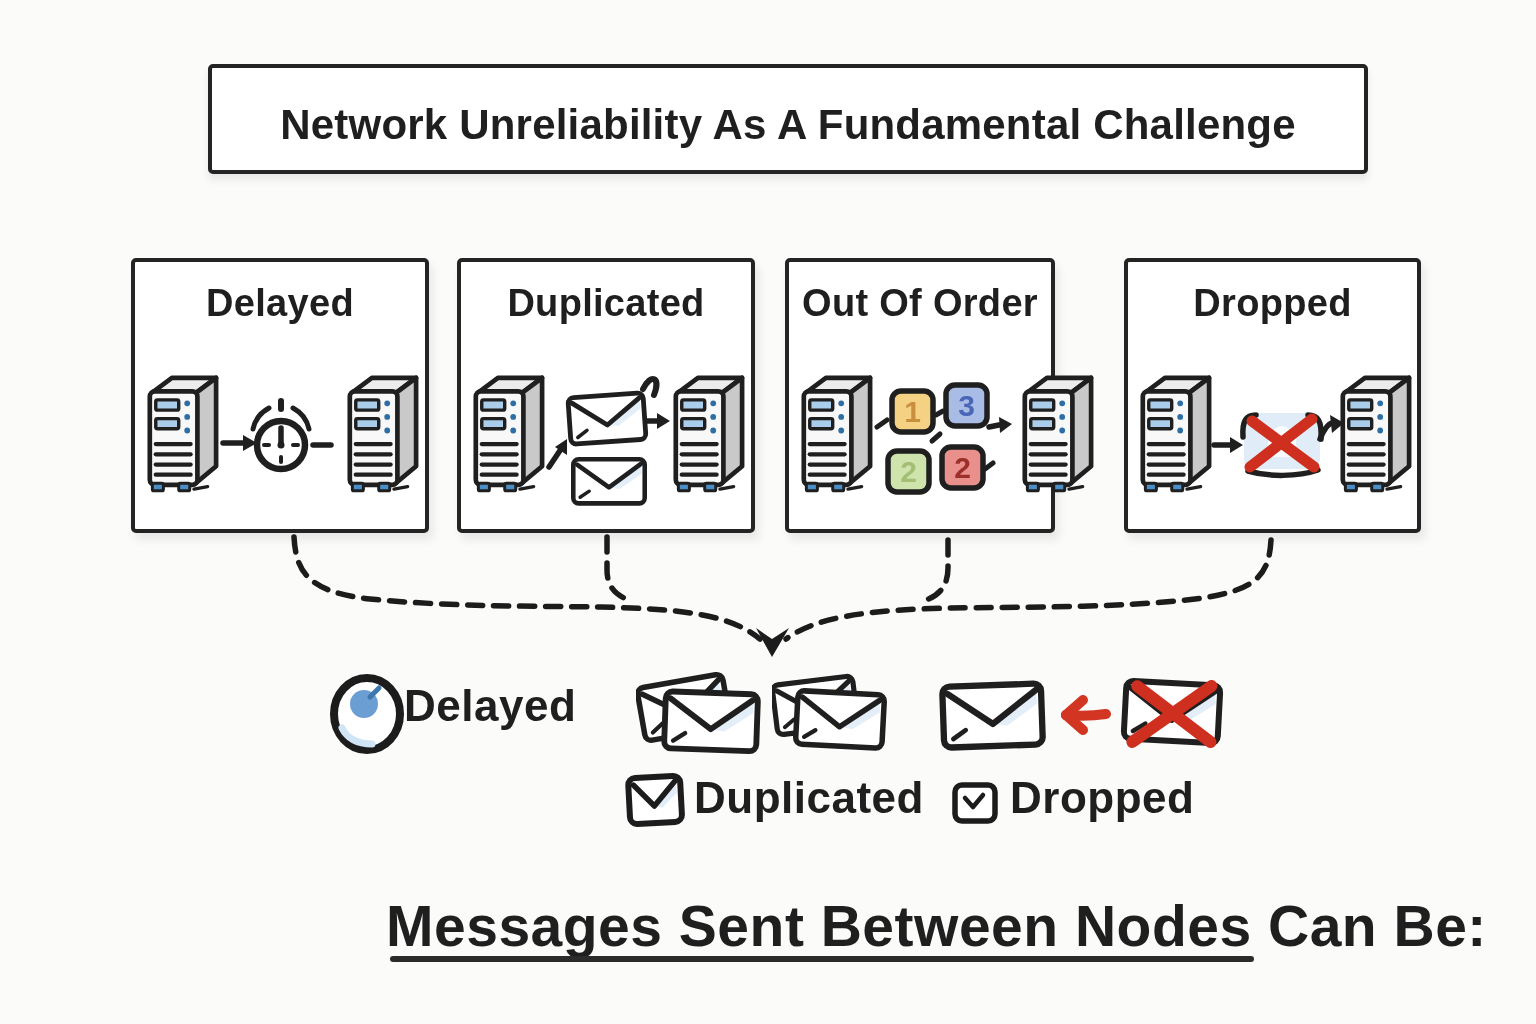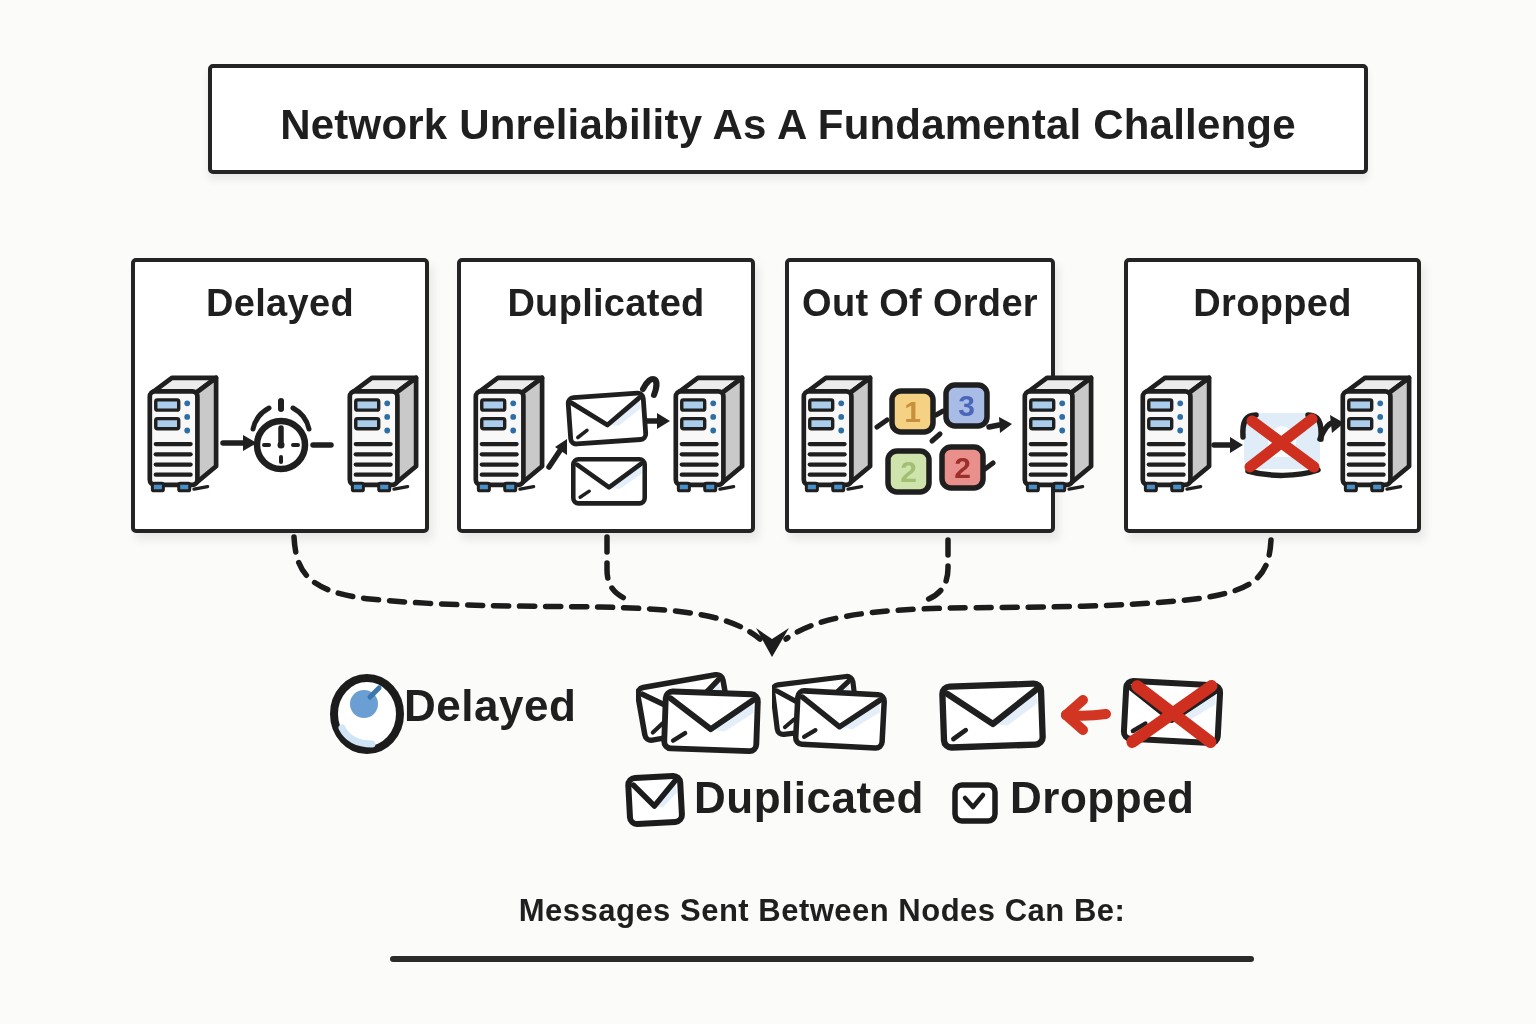--- a/index.html
+++ b/index.html
@@ -23,21 +23,21 @@
   .p1{left:131px;width:298px;}
   .p2{left:457px;width:298px;}
   .p3{left:785px;width:270px;}
   .p4{left:1124px;width:297px;}
 
   .flow{position:absolute;left:0;top:0;pointer-events:none;}
 
   .legend-label{position:absolute;font-size:44px;font-weight:600;white-space:nowrap;}
 
   .caption-wrap{position:absolute;left:386px;top:893px;width:872px;text-align:center;}
-  .caption-wrap .c{font-size:31px;font-weight:600;white-space:nowrap;}
+  .caption-wrap .c{font-size:57px;font-weight:600;white-space:nowrap;}
   .underline{position:absolute;left:390px;top:956px;width:864px;height:6px;background:#2b2b2b;border-radius:3px;}
 </style>
 </head>
 <body>
 
 <div class="canvas">
 
   <svg width="0" height="0" style="position:absolute" aria-hidden="true">
     <defs>
       <g id="server">

